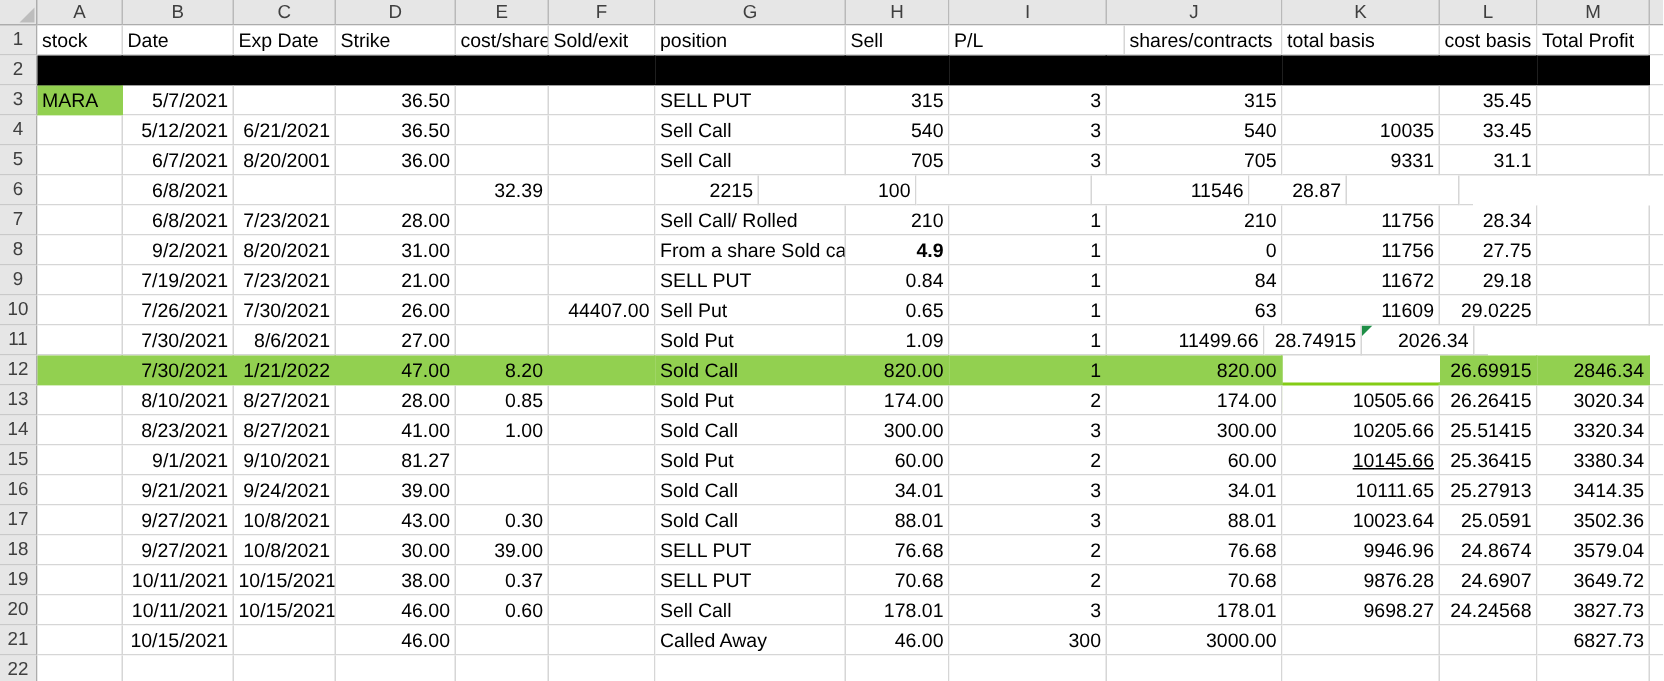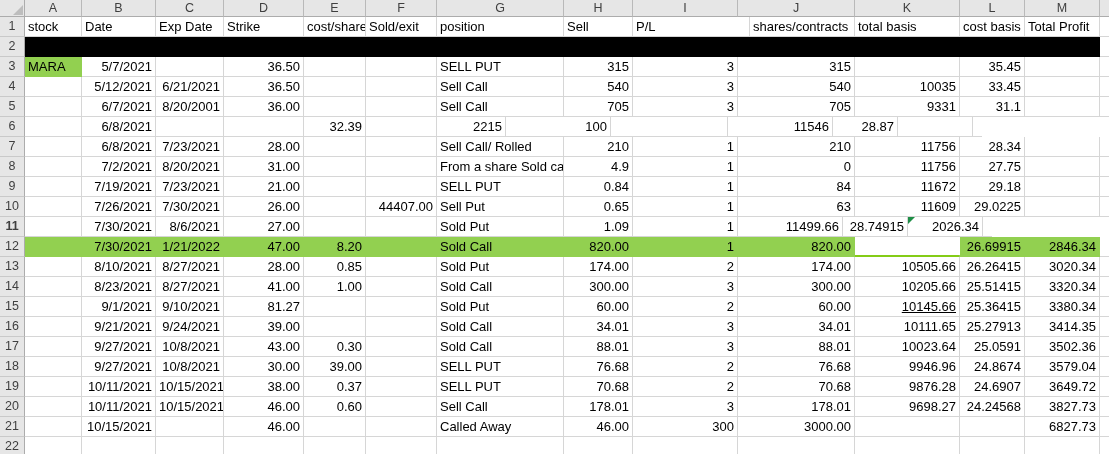--- a/index.html
+++ b/index.html
@@ -185,27 +185,27 @@
         <div class="cell right" style="width: 105px;">1</div>
         <div class="cell right" style="width: 117px;">210</div>
         <div class="cell right" style="width: 105px;">11756</div>
         <div class="cell right" style="width: 65px;">28.34</div>
         <div class="cell right" style="width: 75px;"></div>
         <div class="filler-cell" style="width: 9px;"></div>
       </div>
       <div class="sheet-row">
         <div class="row-hdr" style="width: 25px;">8</div>
         <div class="cell left" style="width: 57px;"></div>
-        <div class="cell right" style="width: 74px;">7/2/2021</div>
+        <div class="cell right" style="width: 74px;">9/2/2021</div>
         <div class="cell right" style="width: 68px;">8/20/2021</div>
         <div class="cell right" style="width: 80px;">31.00</div>
         <div class="cell right" style="width: 62px;"></div>
         <div class="cell right" style="width: 71px;"></div>
         <div class="cell left" style="width: 127px;">From a share Sold call</div>
-        <div class="cell right" style="width: 69px;">4.9</div>
+        <div class="cell right" style="width: 69px; font-weight: bold;">4.9</div>
         <div class="cell right" style="width: 105px;">1</div>
         <div class="cell right" style="width: 117px;">0</div>
         <div class="cell right" style="width: 105px;">11756</div>
         <div class="cell right" style="width: 65px;">27.75</div>
         <div class="cell right" style="width: 75px;"></div>
         <div class="filler-cell" style="width: 9px;"></div>
       </div>
       <div class="sheet-row">
         <div class="row-hdr" style="width: 25px;">9</div>
         <div class="cell left" style="width: 57px;"></div>
@@ -234,21 +234,21 @@
         <div class="cell left" style="width: 127px;">Sell Put</div>
         <div class="cell right" style="width: 69px;">0.65</div>
         <div class="cell right" style="width: 105px;">1</div>
         <div class="cell right" style="width: 117px;">63</div>
         <div class="cell right" style="width: 105px;">11609</div>
         <div class="cell right" style="width: 65px;">29.0225</div>
         <div class="cell right" style="width: 75px;"></div>
         <div class="filler-cell" style="width: 9px;"></div>
       </div>
       <div class="sheet-row">
-        <div class="row-hdr" style="width: 25px; font-weight: bold;">11</div>
+        <div class="row-hdr" style="width: 25px;">11</div>
         <div class="cell left" style="width: 57px;"></div>
         <div class="cell right" style="width: 74px;">7/30/2021</div>
         <div class="cell right" style="width: 68px;">8/6/2021</div>
         <div class="cell right" style="width: 80px;">27.00</div>
         <div class="cell right" style="width: 62px;"></div>
         <div class="cell right" style="width: 71px;"></div>
         <div class="cell left" style="width: 127px;">Sold Put</div>
         <div class="cell right" style="width: 69px;">1.09</div>
         <div class="cell right" style="width: 105px;">1</div>
         <div class="cell right" style="width: 105px;">11499.66</div>

